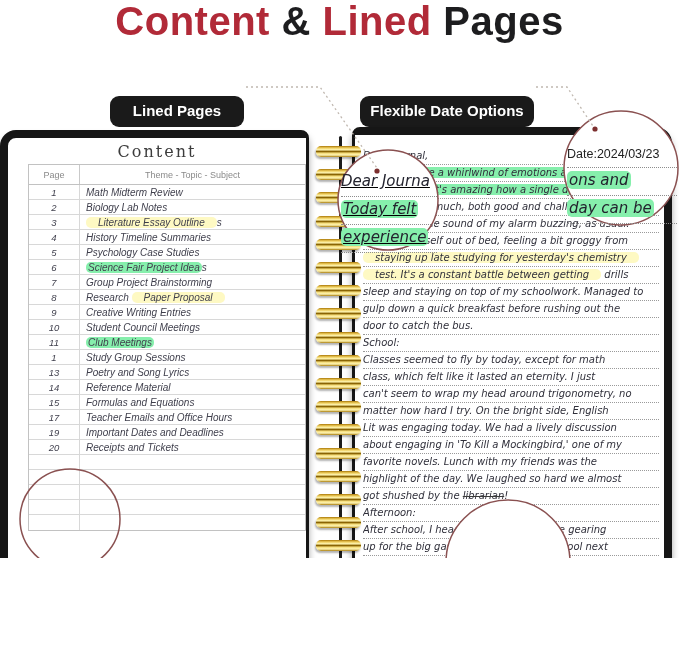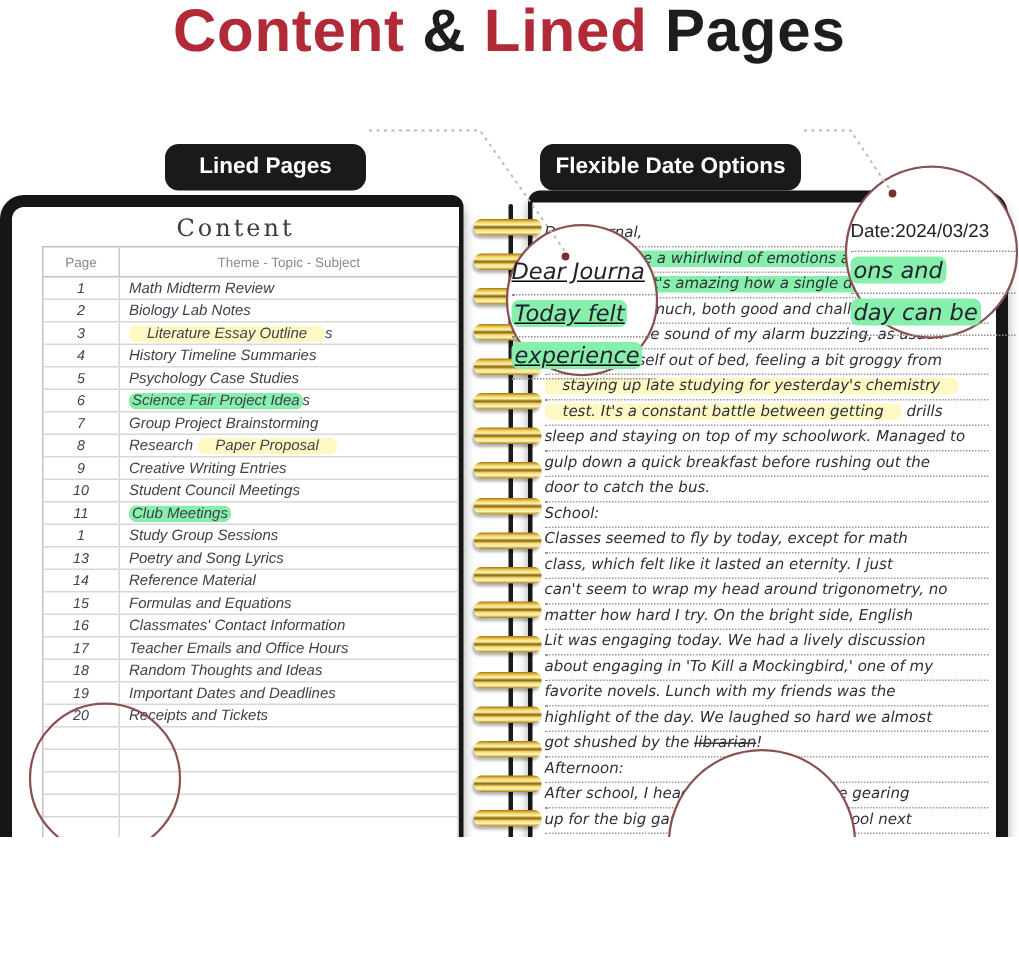--- a/index.html
+++ b/index.html
@@ -154,30 +154,22 @@
         </div>
         <div class="trow">
           <div class="tc-page">14</div>
           <div class="tc-theme"><span class="seg-plain">Reference Material</span></div>
         </div>
         <div class="trow">
           <div class="tc-page">15</div>
           <div class="tc-theme"><span class="seg-plain">Formulas and Equations</span></div>
         </div>
         <div class="trow">
-          <div class="tc-page">16</div>
-          <div class="tc-theme"><span class="seg-plain">Classmates' Contact Information</span></div>
-        </div>
-        <div class="trow">
           <div class="tc-page">17</div>
           <div class="tc-theme"><span class="seg-plain">Teacher Emails and Office Hours</span></div>
-        </div>
-        <div class="trow">
-          <div class="tc-page">18</div>
-          <div class="tc-theme"><span class="seg-plain">Random Thoughts and Ideas</span></div>
         </div>
         <div class="trow">
           <div class="tc-page">19</div>
           <div class="tc-theme"><span class="seg-plain">Important Dates and Deadlines</span></div>
         </div>
         <div class="trow">
           <div class="tc-page">20</div>
           <div class="tc-theme"><span class="seg-plain">Receipts and Tickets</span></div>
         </div>
         <div class="trow">

